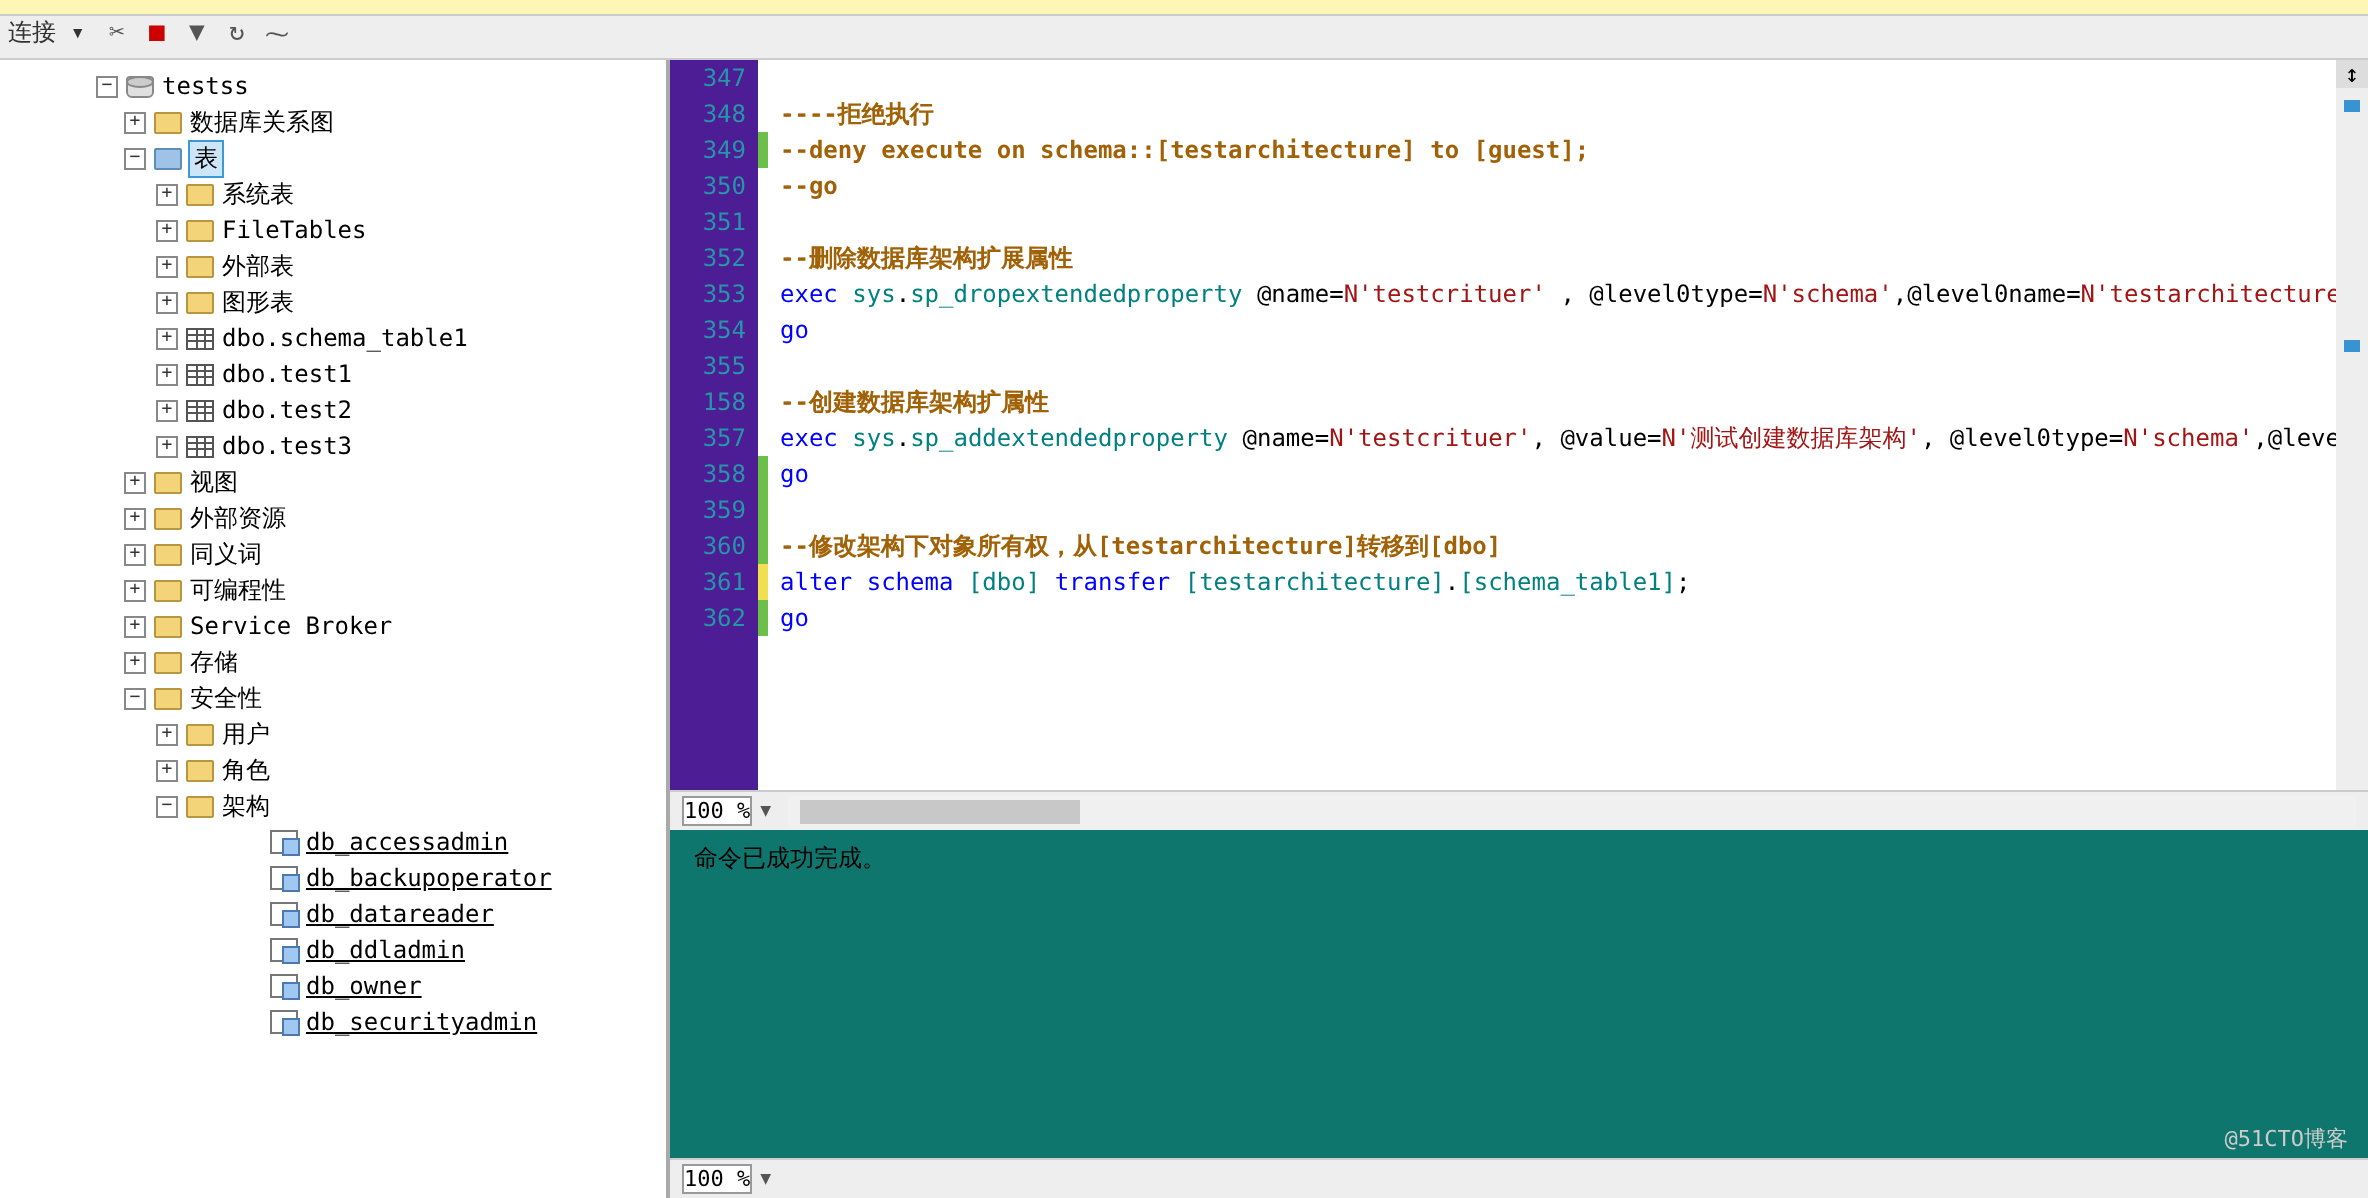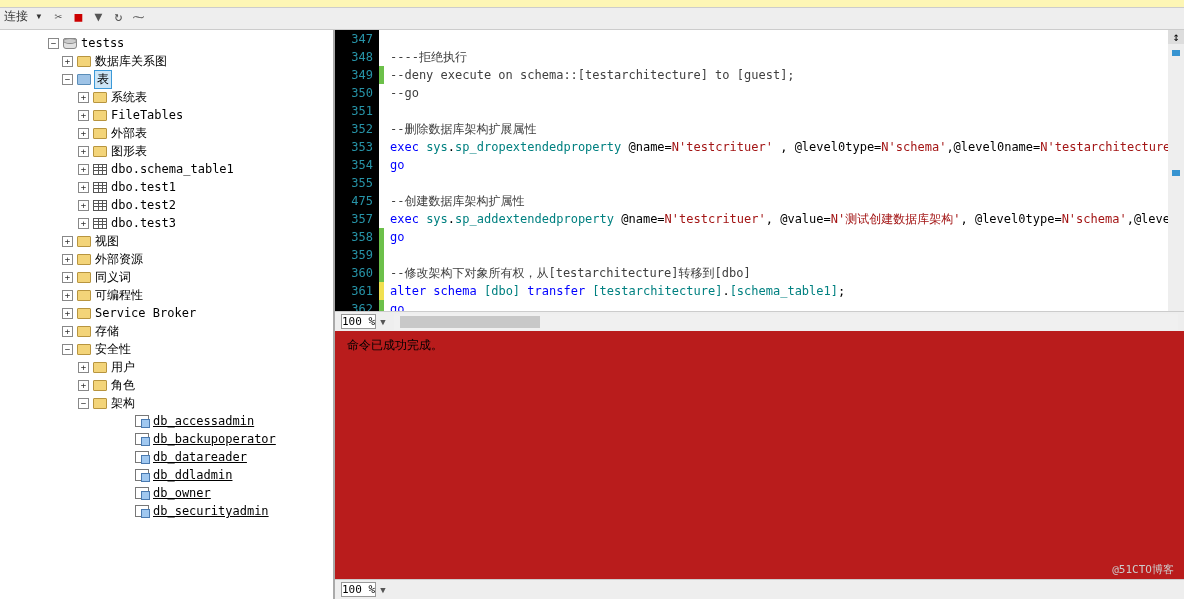--- a/index.html
+++ b/index.html
@@ -32,40 +32,40 @@
     .icon-schema { width: 14px; height: 12px; background: #fff; border: 1px solid #777; margin-right: 4px; position: relative; }
     .icon-schema::after { content: ""; position: absolute; right: -2px; bottom: -2px; width: 7px; height: 7px; background: #a0c8f0; border: 1px solid #4a7ab0; }
     .node-label { color: #000; }
     .node.sel .node-label { background: #cde6f7; outline: 1px solid #3b99d8; padding: 0 2px; }
     .right-panel { flex: 1; display: flex; flex-direction: column; min-width: 0; }
     .code-area { flex: 1; display: flex; background: #fff; overflow: hidden; position: relative; font-family: Consolas, monospace; }
     .marker-strip-right { position: absolute; right: 0; top: 0; bottom: 0; width: 16px; background: #eee; }
     .marker-right-top { position: absolute; right: 0; top: 0; width: 16px; height: 14px; background: #ddd; display: flex; align-items: center; justify-content: center; font-size: 12px; }
     .marker-blue { position: absolute; right: 4px; top: 20px; width: 8px; height: 6px; background: #3794d1; }
     .marker-blue2 { top: 140px; }
-    .gutter { width: 44px; background: #000000; text-align: right; color: #2794a8; padding-right: 6px; font-size: 12px; line-height: 18px; user-select: none; }
+    .gutter { width: 44px; background: #4c1d95; text-align: right; color: #2794a8; padding-right: 6px; font-size: 12px; line-height: 18px; user-select: none; }
     .change-strip { width: 5px; background: #fff; }
     .cline { height: 18px; }
     .cline.green { background: #6cc04a; }
     .cline.yellow { background: #f0e050; }
     .code { flex: 1; font-size: 12px; line-height: 18px; white-space: pre; overflow: hidden; }
     .line { height: 18px; padding-left: 6px; }
     .kw { color: #0000ff; }
     .sys { color: #008080; }
-    .cmt { color: #404040; }
+    .cmt { color: #a16207; font-weight: bold; }
     .str { color: #a31515; }
     .id { color: #008080; }
     .zoom-bar { height: 20px; background: #eee; border-top: 1px solid #ccc; display: flex; align-items: center; font-size: 11px; padding: 0 6px; gap: 4px; }
     .zoom-val { border: 1px solid #999; background: #fff; padding: 0 0; font-size: 11px; }
     .zoom-dd { font-size: 9px; color: #555; }
     .hscroll { height: 16px; background: #f0f0f0; display: flex; align-items: center; }
     .hs-thumb { height: 12px; background: #c8c8c8; margin-left: 6px; width: 140px; }
     .msg-header { height: 22px; background: #eee; border-top: 1px solid #ccc; display: flex; align-items: center; font-size: 12px; padding: 0 6px; gap: 4px; }
     .msg-icon { width: 14px; height: 12px; border: 1px solid #888; background: #fff; }
-    .msg-body { padding: 6px 12px; font-size: 12px; height: 248px; background: #b91c1c; position: relative; }
+    .msg-body { padding: 6px 12px; font-size: 12px; height: 164px; background: #0f766e; position: relative; }
     .watermark { position: absolute; right: 10px; bottom: 2px; color: #ccc; font-size: 11px; }
   </style>
 </head>
 <body>
 
 <div class="title-bar"></div>
 <div class="toolbar">
   <span class="toolbar-label">连接 ▾</span>
   <span class="tb-icon">✂</span>
   <span class="tb-icon" style="color:#c00">■</span>
@@ -274,21 +274,21 @@
       <div class="gutter" id="gutter">
           <div>347</div>
           <div>348</div>
           <div>349</div>
           <div>350</div>
           <div>351</div>
           <div>352</div>
           <div>353</div>
           <div>354</div>
           <div>355</div>
-          <div>475</div>
+          <div>158</div>
           <div>357</div>
           <div>358</div>
           <div>359</div>
           <div>360</div>
           <div>361</div>
           <div>362</div>
         </div>
       <div class="change-strip" id="cstrip">
           <div class="cline "></div>
           <div class="cline "></div>

